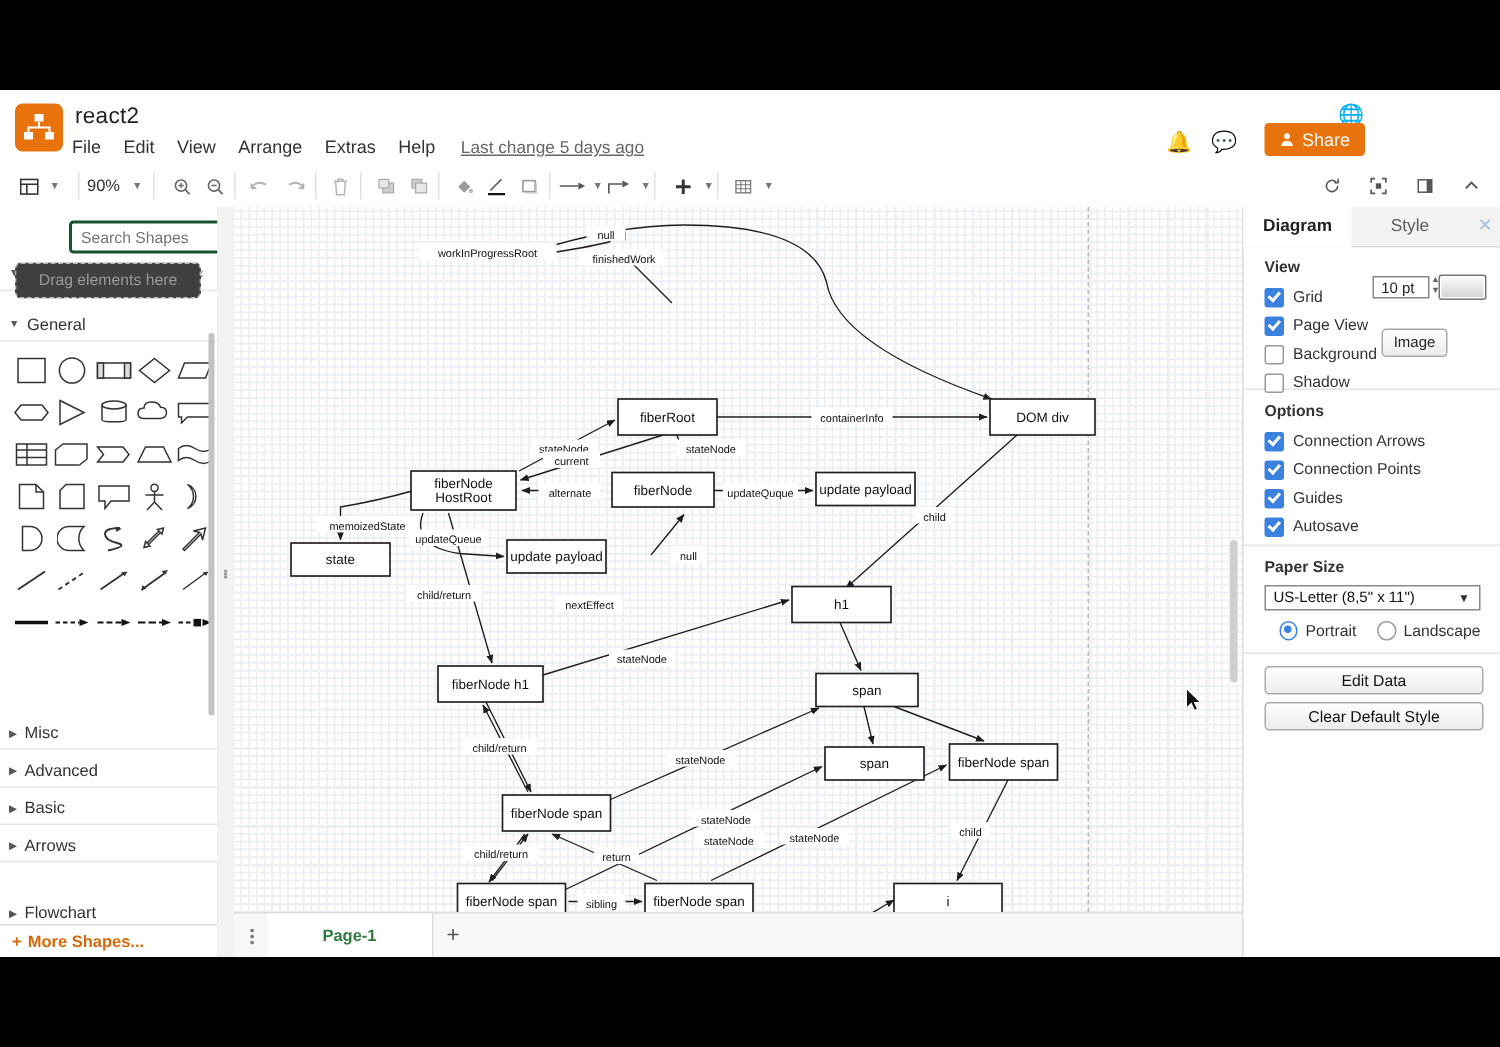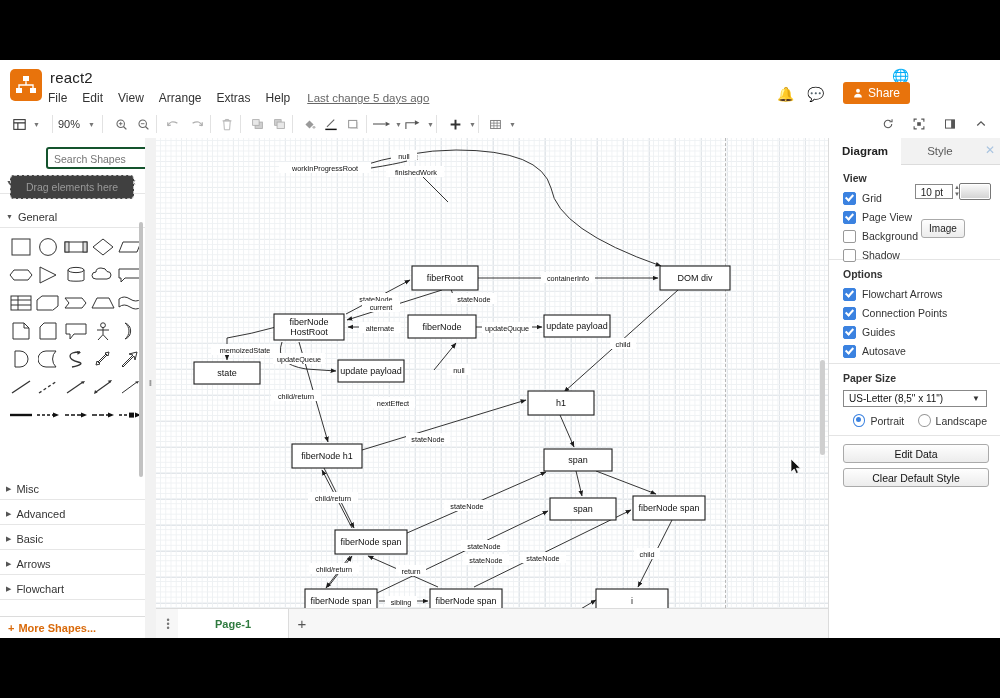--- a/index.html
+++ b/index.html
@@ -548,21 +548,21 @@
       <span>Advanced</span>
       </div>
     <div class="sec" style="top:390px;">
       <span class="tri">▶</span>
       <span>Basic</span>
       </div>
     <div class="sec" style="top:415px;">
       <span class="tri">▶</span>
       <span>Arrows</span>
       </div>
-    <div class="sec" style="top:440px;">
+    <div class="sec" style="top:460px;">
       <span class="tri">▶</span>
       <span>Flowchart</span>
       </div>
 
     <div class="more">
       <span style="margin-right:4px;">+</span>
       <span>More Shapes...</span>
     </div>
     <div class="sidescroll"></div>
   </div>
@@ -783,21 +783,21 @@
       <div class="gridsz">10 pt</div>
       <div class="spin">▲<br>▼</div>
       <div class="swatch"></div>
       <div class="imgbtn">Image</div>
     </div>
 
     <div class="rsec" style="top:122px;height:104px;">
       <div class="rhead">Options</div>
       <div class="crow">
         <span class="cb on"></span>
-        <span>Flowchart Arrows</span>
+        <span>Connection Arrows</span>
       </div>
       <div class="crow">
         <span class="cb on"></span>
         <span>Connection Points</span>
       </div>
       <div class="crow">
         <span class="cb on"></span>
         <span>Guides</span>
       </div>
       <div class="crow">

